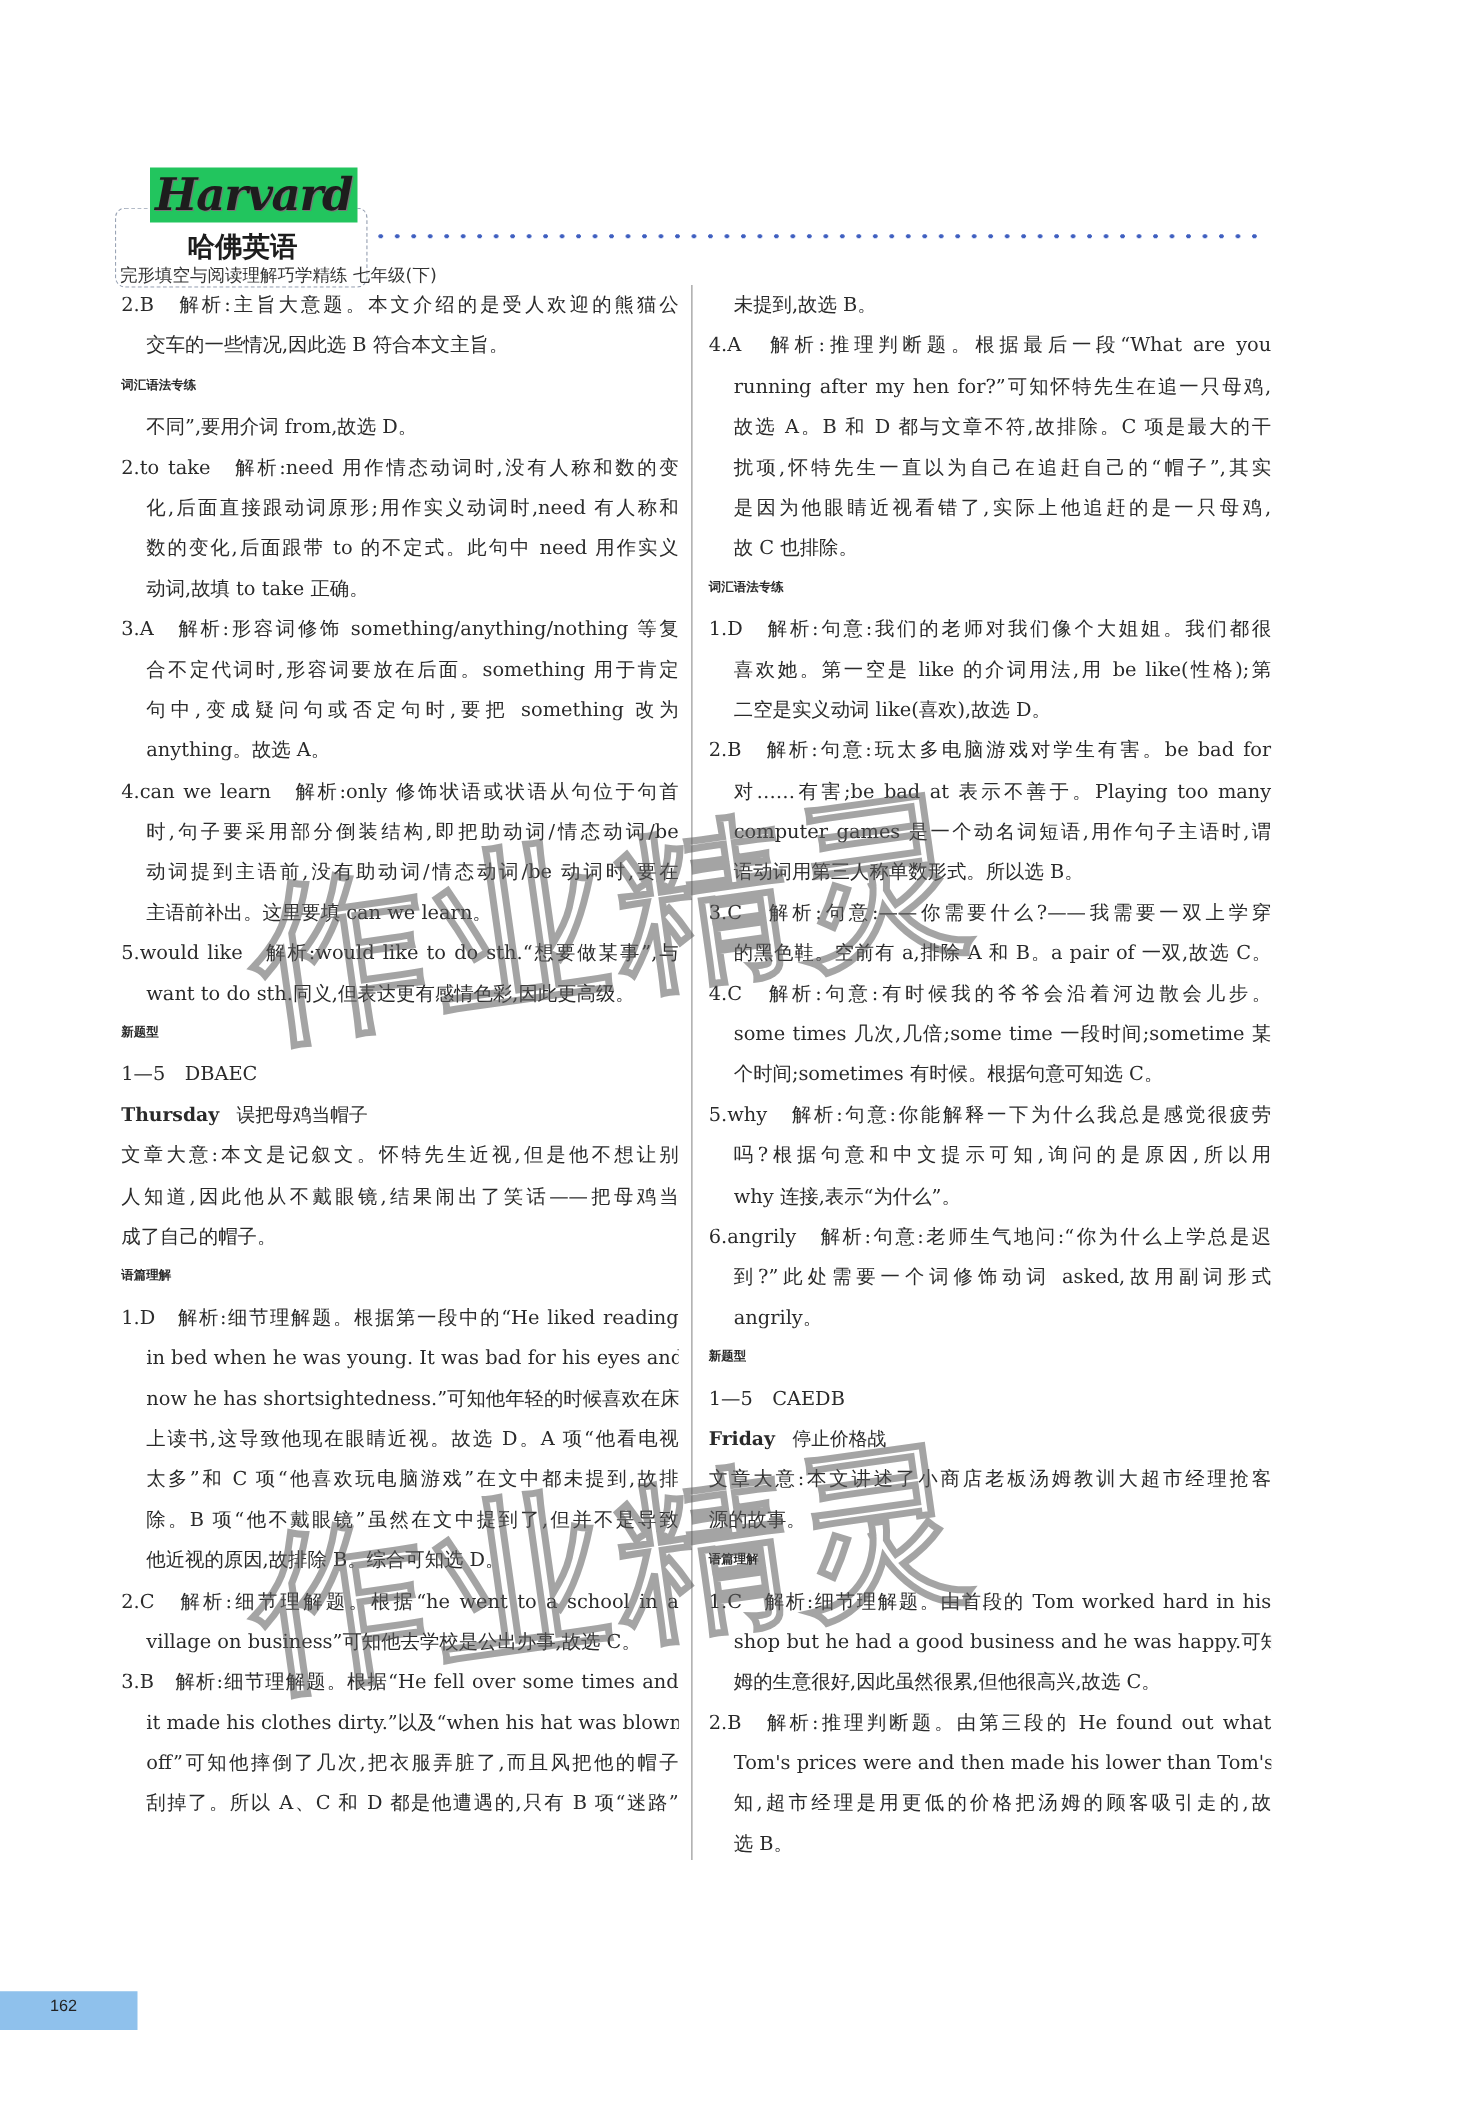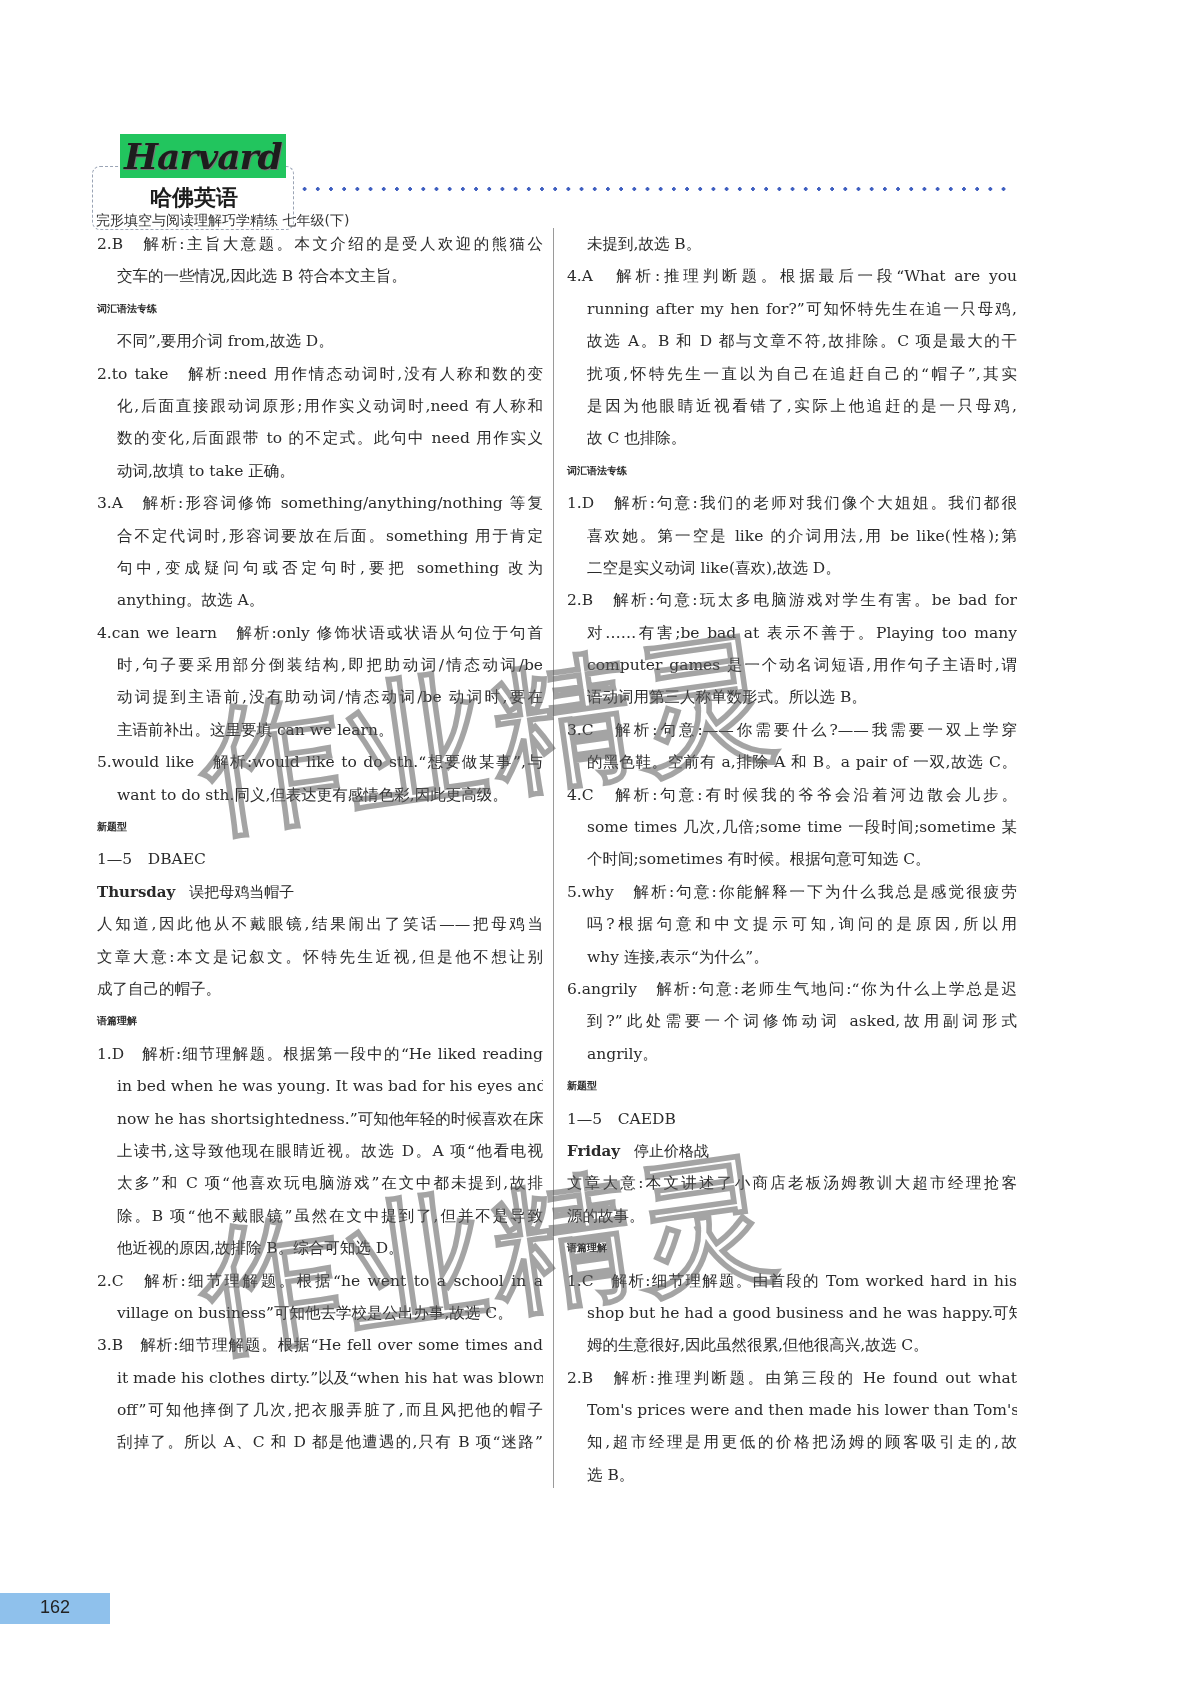--- a/index.html
+++ b/index.html
@@ -22,21 +22,21 @@
     .col-right { left: 567px; width: 450px; }
     .divider { position: absolute; left: 553px; top: 228px; width: 1px; height: 1260px; background: #9a9a9a; }
     .line { white-space: nowrap; text-align: justify; text-align-last: justify; height: 32.4px; overflow: hidden; }
     .line.last { text-align-last: left; }
     .indent { padding-left: 20px; }
     .heading { font-family: "DejaVu Sans", sans-serif; font-weight: bold; font-size: 10px; height: 32.4px; }
     .day-title { font-weight: bold; font-size: 15px; height: 32.4px; }
     .day-title .cn { font-family: "DejaVu Sans", sans-serif; font-weight: normal; margin-left: 14px; }
     .page-tab { position: absolute; left: 0; top: 1593px; width: 110px; height: 31px; background: #8fc1ec; }
     .page-num { position: absolute; left: 40px; top: 1597px; font-family: "Liberation Sans", sans-serif;
-                font-size: 18px; color: #222; }
+                font-size: 13px; color: #222; }
     .watermark { position: absolute; font-family: "DejaVu Sans", sans-serif; font-size: 140px; font-weight: bold;
                  color: transparent; -webkit-text-stroke: 1.2px rgba(90,90,90,0.55); letter-spacing: 6px;
                  transform: rotate(-8deg); pointer-events: none; white-space: nowrap; }
   </style>
 </head>
 <body>
 
 <div class="header-box"></div>
 <div class="brand-en">Harvard</div>
 <div class="brand-cn">哈佛英语</div>
@@ -62,22 +62,22 @@
   <div class="line indent">时,句子要采用部分倒装结构,即把助动词/情态动词/be</div>
   <div class="line indent">动词提到主语前,没有助动词/情态动词/be 动词时,要在</div>
   <div class="line last indent">主语前补出。这里要填 can we learn。</div>
   <div class="line">5.would like　解析:would like to do sth.“想要做某事”,与</div>
   <div class="line last indent">want to do sth.同义,但表达更有感情色彩,因此更高级。</div>
   <div class="heading">新题型</div>
   <div class="line last">1—5　DBAEC</div>
   <div class="day-title">
     <span>Thursday</span><span class="cn">误把母鸡当帽子</span>
   </div>
+  <div class="line">文章大意:本文是记叙文。怀特先生近视,但是他不想让别</div>
   <div class="line">人知道,因此他从不戴眼镜,结果闹出了笑话——把母鸡当</div>
-  <div class="line">文章大意:本文是记叙文。怀特先生近视,但是他不想让别</div>
   <div class="line last">成了自己的帽子。</div>
   <div class="heading">语篇理解</div>
   <div class="line">1.D　解析:细节理解题。根据第一段中的“He liked reading</div>
   <div class="line indent">in bed when he was young. It was bad for his eyes and</div>
   <div class="line indent">now he has shortsightedness.”可知他年轻的时候喜欢在床</div>
   <div class="line indent">上读书,这导致他现在眼睛近视。故选 D。A 项“他看电视</div>
   <div class="line indent">太多”和 C 项“他喜欢玩电脑游戏”在文中都未提到,故排</div>
   <div class="line indent">除。B 项“他不戴眼镜”虽然在文中提到了,但并不是导致</div>
   <div class="line last indent">他近视的原因,故排除 B。综合可知选 D。</div>
   <div class="line">2.C　解析:细节理解题。根据“he went to a school in a</div>

